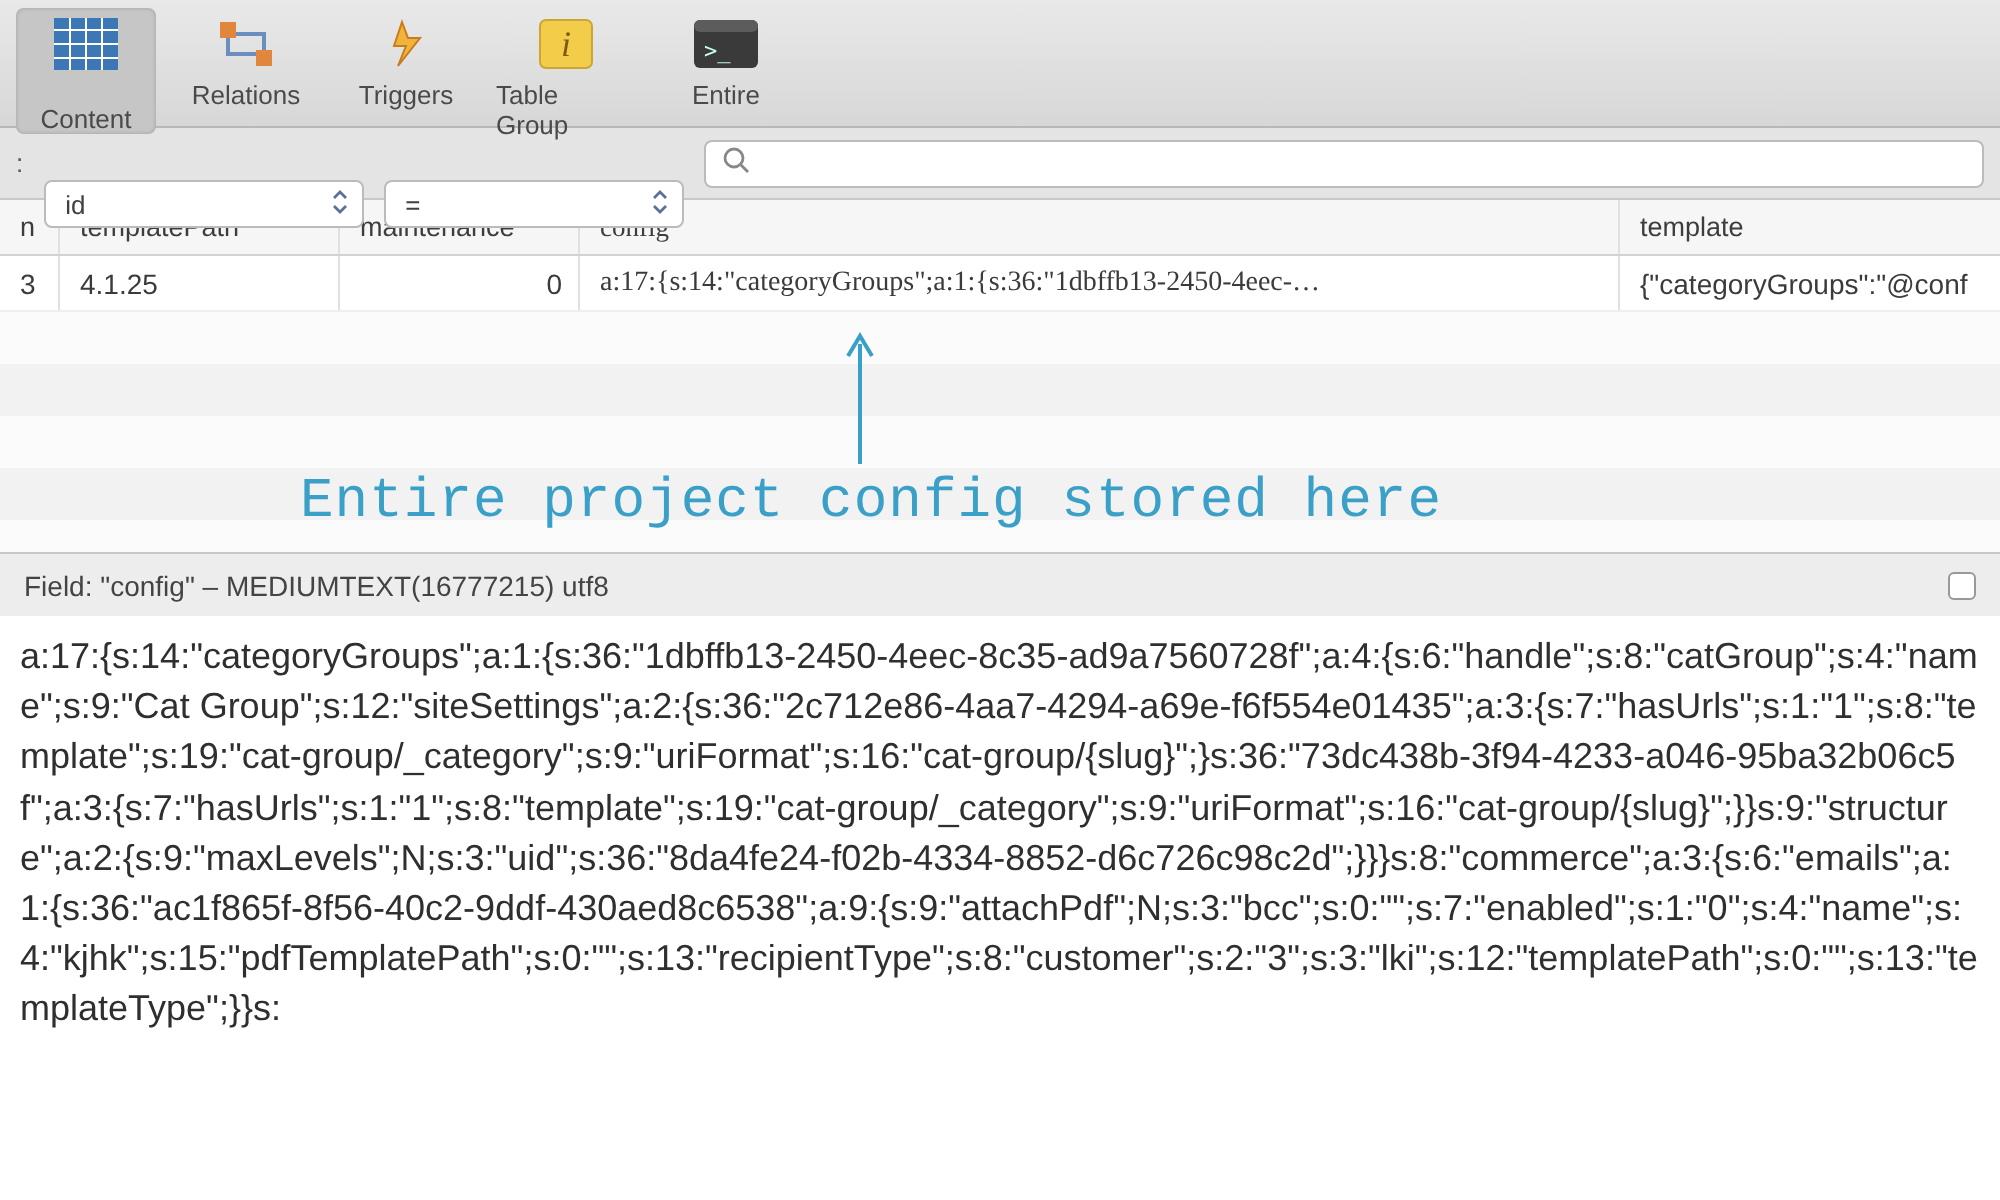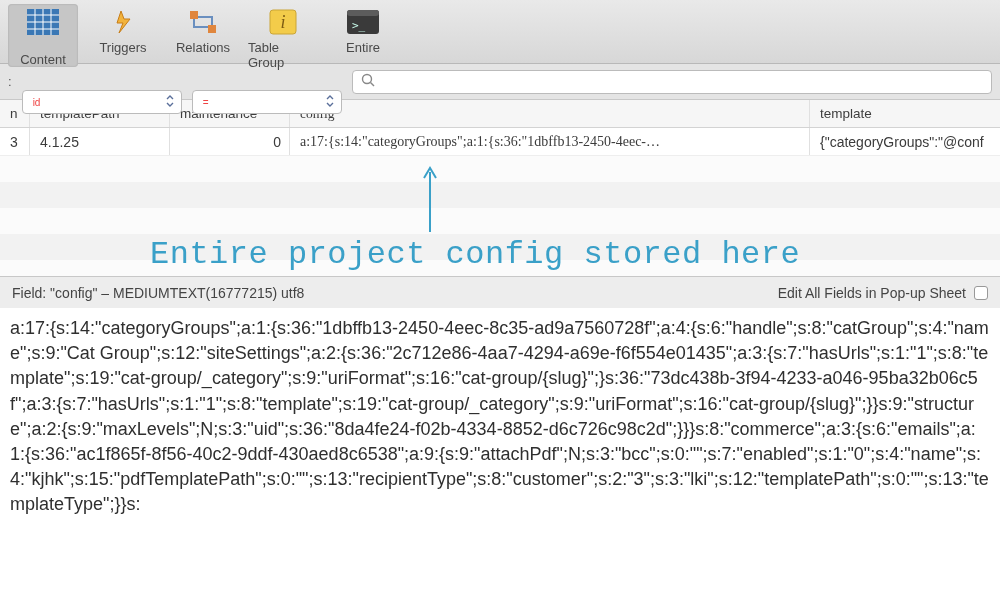--- a/index.html
+++ b/index.html
@@ -61,22 +61,22 @@
     font-size: 13px;
   }
   .combo {
     background: #fff;
     border: 1px solid #bbb;
     border-radius: 4px;
     height: 24px;
     display: flex;
     align-items: center;
     padding: 0 6px 0 10px;
-    font-size: 10px;
-    color: #ef4444;
+    font-size: 13px;
+    color: #404040;
     position: relative;
     margin-top: 41px;
   }
   .combo .chev {
     margin-left: auto;
     padding-left: 8px;
     color: #777;
   }
   .combo.field { width: 160px; }
   .combo.op { width: 150px; }
@@ -136,21 +136,21 @@
     background: repeating-linear-gradient(
       #fbfbfb, #fbfbfb 26px, #f2f2f2 26px, #f2f2f2 52px
     );
     position: relative;
   }
   .annotation {
     position: absolute;
     left: 150px;
     top: 80px;
     font-family: "Courier New", monospace;
-    font-size: 32px;
+    font-size: 28px;
     color: #3aa0c8;
     letter-spacing: 0.5px;
   }
   .arrow {
     position: absolute;
     left: 420px;
     top: 8px;
     color: #3aa0c8;
   }
   .detail-bar {
@@ -203,35 +203,35 @@
         <line x1="8" y1="0" x2="8" y2="26" stroke="#fff" stroke-width="1"></line>
         <line x1="16" y1="0" x2="16" y2="26" stroke="#fff" stroke-width="1"></line>
         <line x1="24" y1="0" x2="24" y2="26" stroke="#fff" stroke-width="1"></line>
       </svg>
     </span>
     <span class="label">Content</span>
   </div>
   <div class="tool-btn">
     <span class="icon-box">
       <svg width="32" height="26" viewBox="0 0 32 26">
-        <path d="M14 2 L10 14 L16 14 L12 24 L23 10 L17 10 Z" fill="#f2b33c" stroke="#c77d18" stroke-width="1"></path>
-      </svg>
-    </span>
-    <span class="label">Triggers</span>
-  </div>
-  <div class="tool-btn">
-    <span class="icon-box">
-      <svg width="32" height="26" viewBox="0 0 32 26">
         <rect x="3" y="2" width="8" height="8" fill="#e0863d"></rect>
         <rect x="21" y="16" width="8" height="8" fill="#e0863d"></rect>
         <path d="M7 10 V18 H21" stroke="#6a8fbf" stroke-width="2" fill="none"></path>
         <path d="M25 16 V8 H11" stroke="#6a8fbf" stroke-width="2" fill="none"></path>
       </svg>
     </span>
     <span class="label">Relations</span>
+  </div>
+  <div class="tool-btn">
+    <span class="icon-box">
+      <svg width="32" height="26" viewBox="0 0 32 26">
+        <path d="M14 2 L10 14 L16 14 L12 24 L23 10 L17 10 Z" fill="#f2b33c" stroke="#c77d18" stroke-width="1"></path>
+      </svg>
+    </span>
+    <span class="label">Triggers</span>
   </div>
   <div class="tool-btn">
     <span class="icon-box">
       <svg width="30" height="28" viewBox="0 0 30 28">
         <rect x="2" y="2" width="26" height="24" rx="3" fill="#f3cc4a" stroke="#caa537"></rect>
         <text x="15" y="20" text-anchor="middle" font-family="Georgia" font-style="italic" font-size="18" fill="#7d5b12">i</text>
       </svg>
     </span>
     <span class="label">Table Group</span>
   </div>
@@ -298,18 +298,17 @@
       <line x1="10" y1="68" x2="10" y2="8" stroke="#3aa0c8" stroke-width="2"></line>
       <path d="M4 14 L10 4 L16 14" stroke="#3aa0c8" stroke-width="2" fill="none"></path>
     </svg>
   </div>
   <div class="annotation">Entire project config stored here</div>
 </div>
 
 <div class="detail-bar">
   <span>Field: "config" – MEDIUMTEXT(16777215) utf8</span>
   <div class="right">
-    <span>Edit All Fields in Pop-up Sheet</span>
     <span class="checkbox"></span>
   </div>
 </div>
 
 <div class="textview">a:17:{s:14:"categoryGroups";a:1:{s:36:"1dbffb13-2450-4eec-8c35-ad9a7560728f";a:4:{s:6:"handle";s:8:"catGroup";s:4:"name";s:9:"Cat Group";s:12:"siteSettings";a:2:{s:36:"2c712e86-4aa7-4294-a69e-f6f554e01435";a:3:{s:7:"hasUrls";s:1:"1";s:8:"template";s:19:"cat-group/_category";s:9:"uriFormat";s:16:"cat-group/{slug}";}s:36:"73dc438b-3f94-4233-a046-95ba32b06c5f";a:3:{s:7:"hasUrls";s:1:"1";s:8:"template";s:19:"cat-group/_category";s:9:"uriFormat";s:16:"cat-group/{slug}";}}s:9:"structure";a:2:{s:9:"maxLevels";N;s:3:"uid";s:36:"8da4fe24-f02b-4334-8852-d6c726c98c2d";}}}s:8:"commerce";a:3:{s:6:"emails";a:1:{s:36:"ac1f865f-8f56-40c2-9ddf-430aed8c6538";a:9:{s:9:"attachPdf";N;s:3:"bcc";s:0:"";s:7:"enabled";s:1:"0";s:4:"name";s:4:"kjhk";s:15:"pdfTemplatePath";s:0:"";s:13:"recipientType";s:8:"customer";s:2:"3";s:3:"lki";s:12:"templatePath";s:0:"";s:13:"templateType";}}s:</div>
 
 </body></html>

